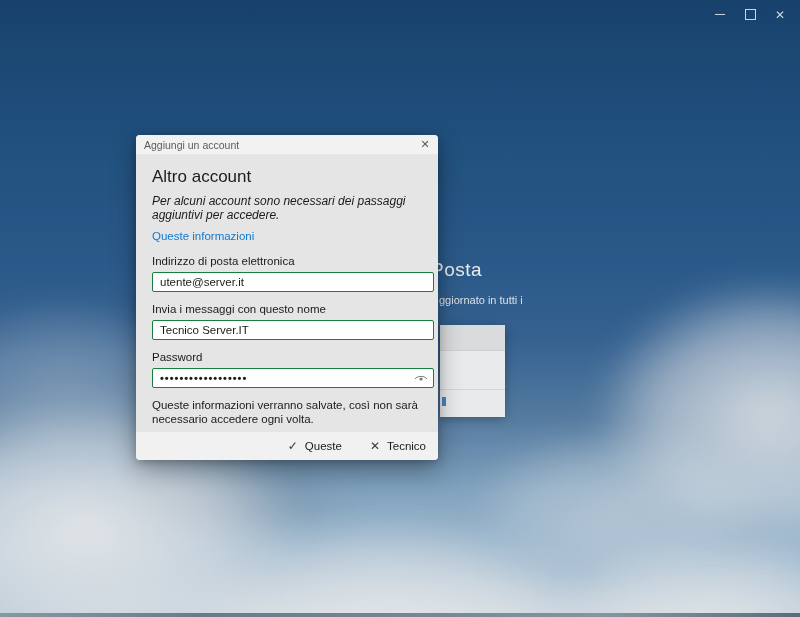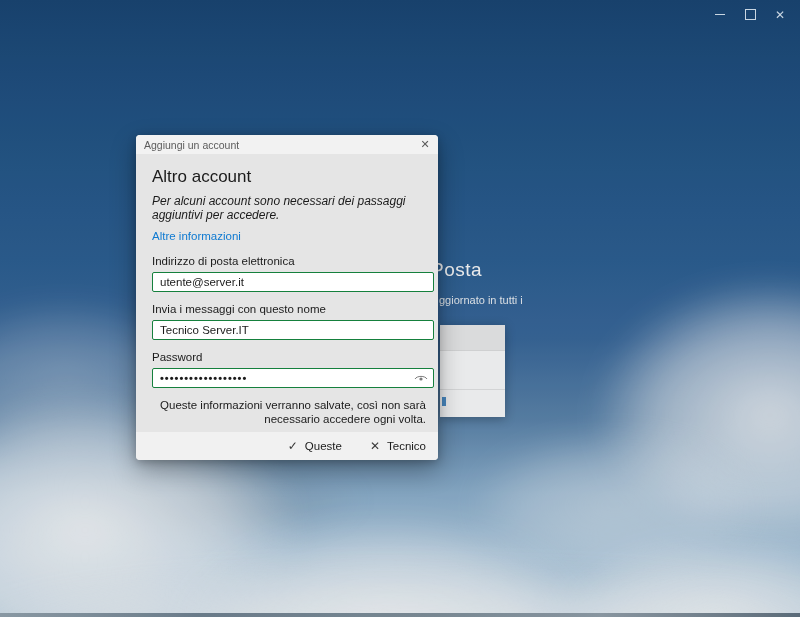--- a/index.html
+++ b/index.html
@@ -60,21 +60,21 @@
   .dlg-link{display:inline-block;font-size:11.5px;color:#0f7ad1;text-decoration:none;margin:2px 0 0 0;}
   .field{margin-top:11px;}
   .field label{display:block;font-size:11.5px;color:#1b1b1b;margin-bottom:5px;}
   .field .input-wrap{position:relative;}
   .field input{display:block;width:100%;box-sizing:border-box;height:20px;
     border:1px solid #15803d;border-radius:2px;background:#fff;
     padding:0 7px;font-size:11.5px;color:#1b1b1b;font-family:"Liberation Sans",sans-serif;outline:none;}
   .field input.password{font-size:11px;font-weight:700;letter-spacing:1px;padding-right:26px;}
   .reveal-btn{position:absolute;right:4px;top:3px;width:18px;height:14px;display:flex;align-items:center;
     justify-content:center;background:none;border:none;padding:0;cursor:default;color:#7a7a7a;}
-  .dlg-note{margin:11px 0 0 0;font-size:11.5px;line-height:13.5px;color:#1b1b1b;width:274px;text-align:right;}
+  .dlg-note{margin:11px 0 0 0;font-size:11.5px;line-height:13.5px;color:#1b1b1b;width:274px;}
   .dlg-footer{position:absolute;left:0;right:0;bottom:0;height:28px;background:#f1f1f1;
     border-radius:0 0 4px 4px;display:flex;align-items:center;justify-content:flex-end;
     padding-right:12px;gap:28px;}
   .dlg-btn{display:flex;align-items:center;gap:7px;background:none;border:none;padding:0;
     font-size:11.5px;color:#1b1b1b;font-family:"Liberation Sans",sans-serif;cursor:default;}
   .dlg-btn .glyph{font-size:12px;color:#3a3a3a;}
 </style>
 </head>
 <body>
 
@@ -120,21 +120,21 @@
     <div class="dlg-titlebar">
       <span class="dlg-title">Aggiungi un account</span>
       <button class="dlg-close">
         <span>✕</span>
       </button>
     </div>
 
     <div class="dlg-body">
       <h1 class="dlg-heading">Altro account</h1>
       <p class="dlg-desc">Per alcuni account sono necessari dei passaggi aggiuntivi per accedere.</p>
-      <a href="#" class="dlg-link">Altre informazioni</a>
+      <a href="#" class="dlg-link">Queste informazioni</a>
 
       <div class="field">
         <label>Indirizzo di posta elettronica</label>
         <div class="input-wrap">
           <input type="text" value="utente@server.it" style="">
         </div>
       </div>
 
       <div class="field">
         <label>Invia i messaggi con questo nome</label>

